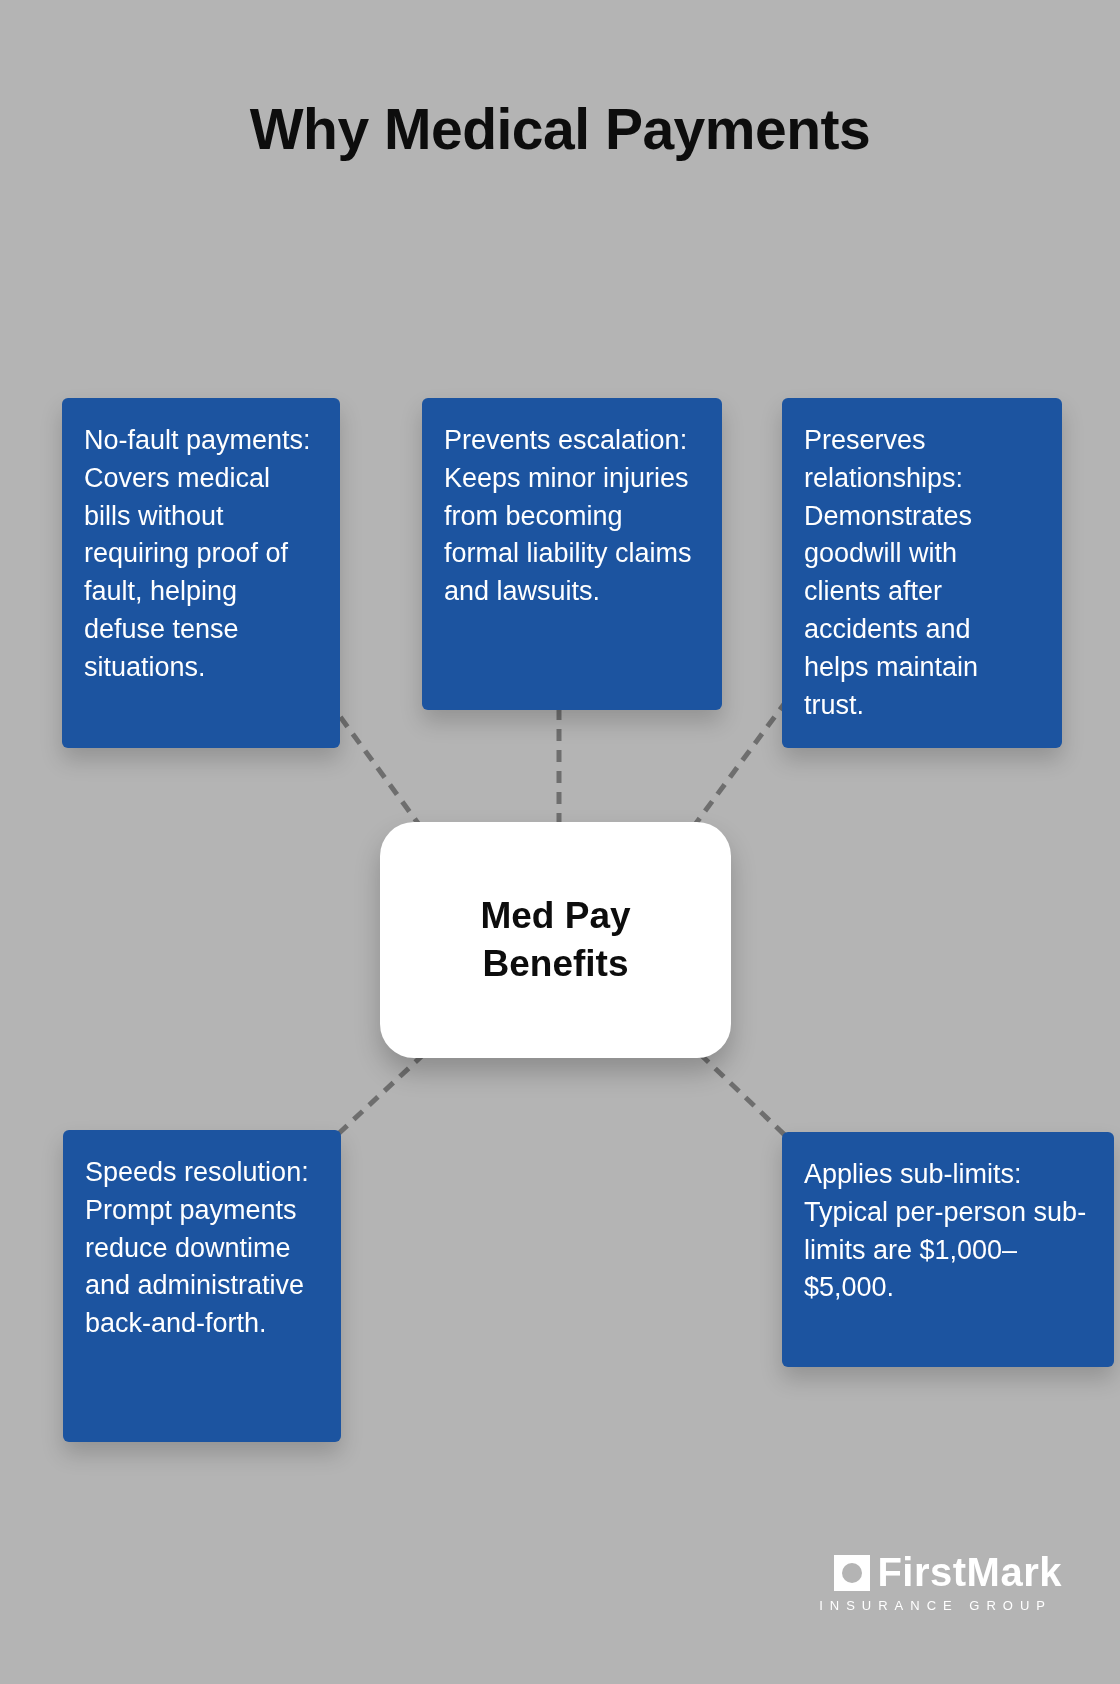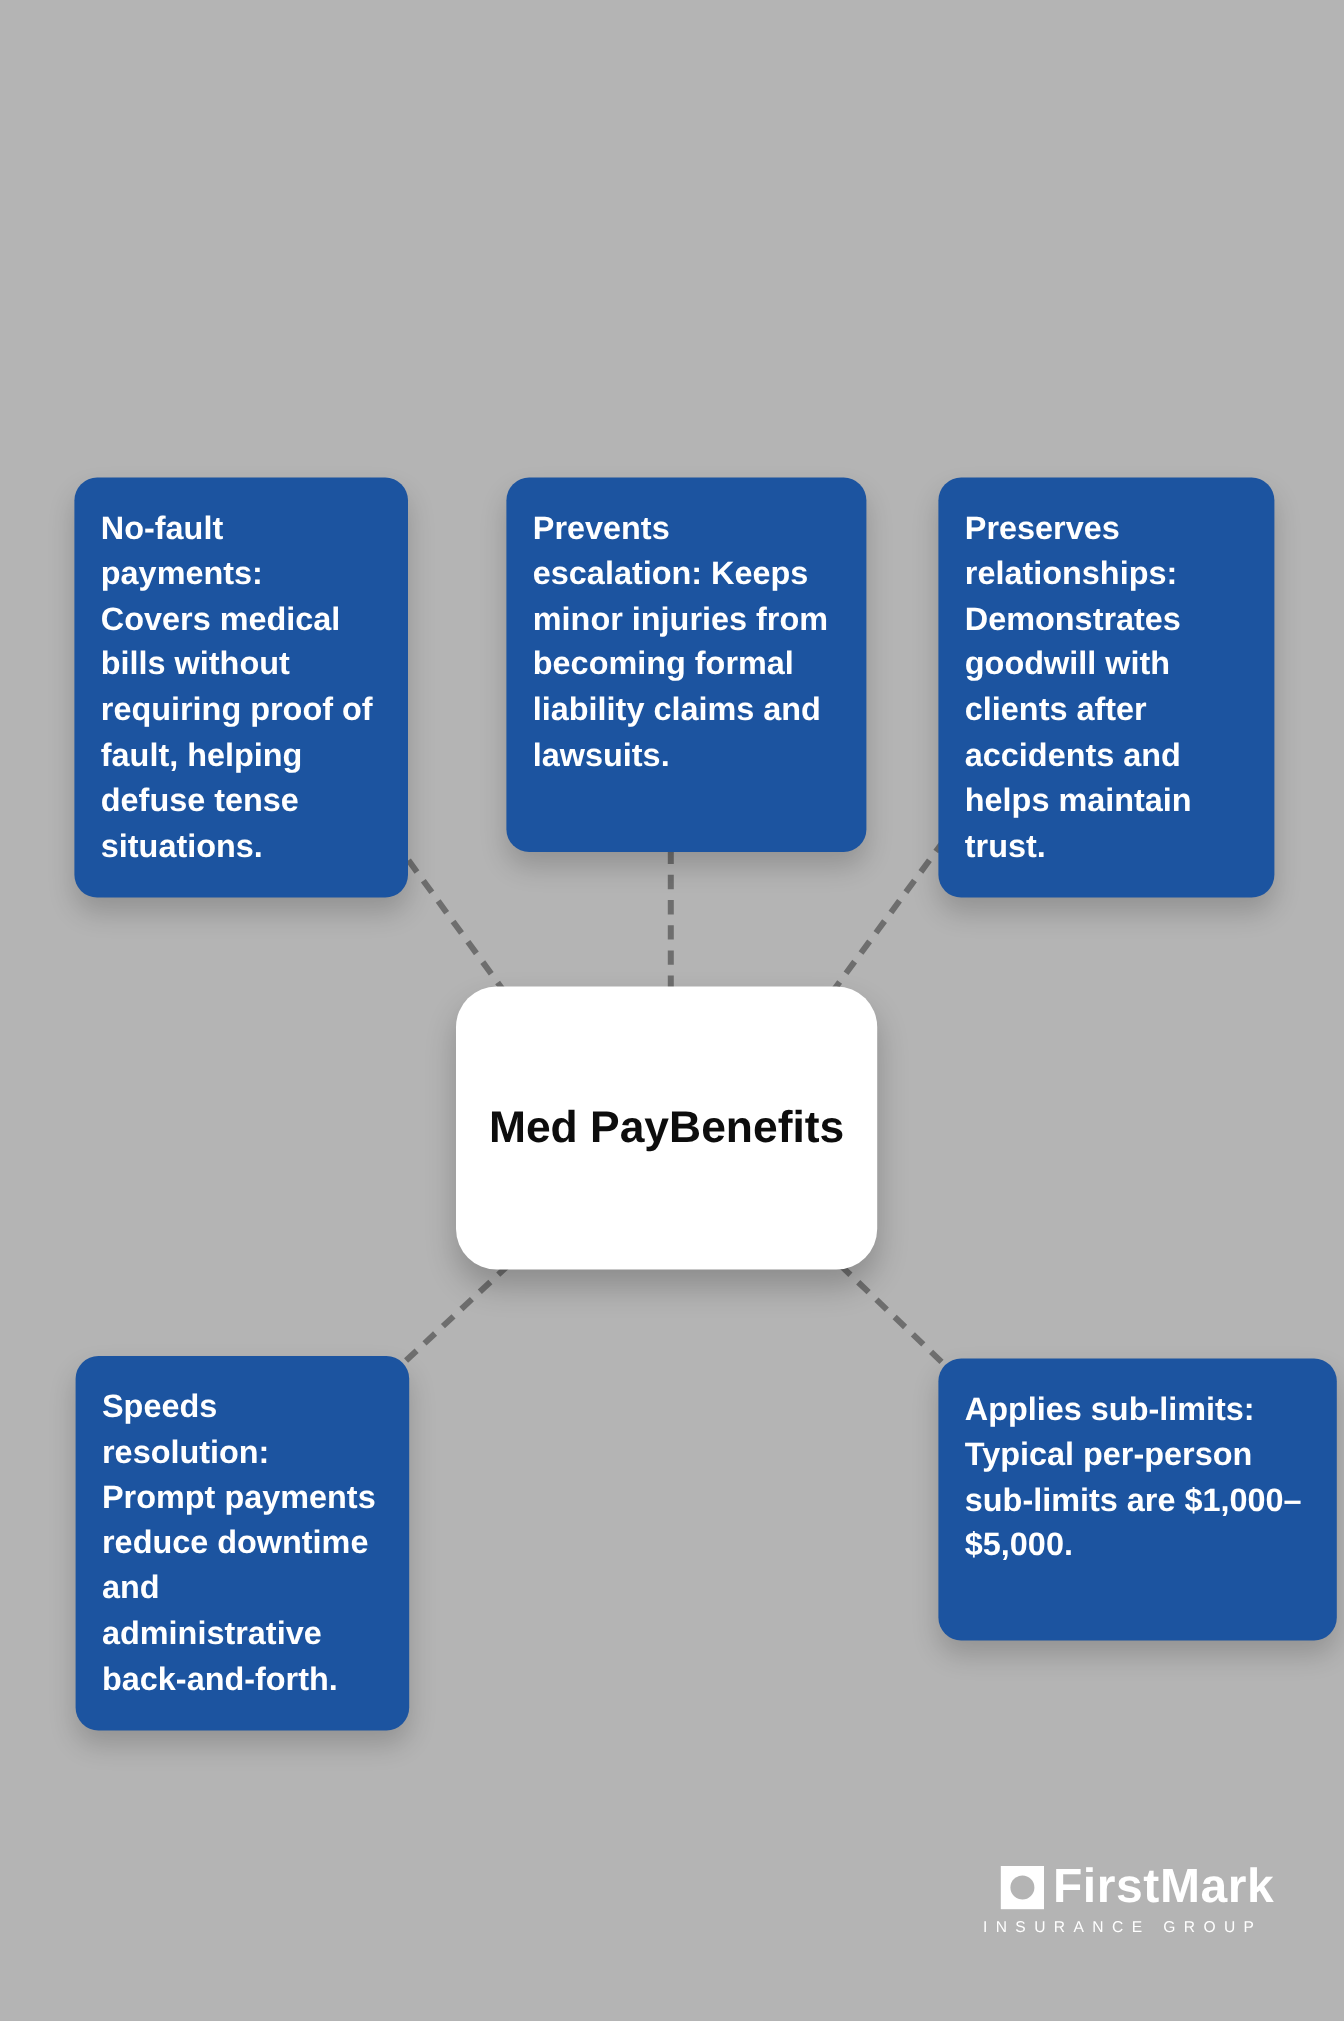--- a/index.html
+++ b/index.html
@@ -36,40 +36,39 @@
   svg.connectors line{
     stroke:var(--connector-gray);
     stroke-width:5;
     stroke-dasharray:12 9;
   }
   .card{
     position:absolute;
     z-index:2;
     background:var(--card-blue);
     color:var(--card-text);
-    border-radius:19px;
+    border-radius:6px;
     font-size:27px;
     line-height:1.4;
     padding:24px 22px;
     box-shadow:0 12px 22px rgba(0,0,0,0.18);
-    font-weight:bold;
   }
   #card-no-fault      {left:62px;  top:398px;  width:278px; height:350px;}
   #card-escalation    {left:422px; top:398px;  width:300px; height:312px;}
   #card-relationships {left:782px; top:398px;  width:280px; height:350px;}
   #card-resolution    {left:63px;  top:1130px; width:278px; height:312px;}
   #card-sublimits     {left:782px; top:1132px; width:332px; height:235px;}
   .center-node{
     position:absolute;
     z-index:2;
     left:380px; top:822px; width:351px; height:236px;
     background:var(--center-bg);
     border-radius:34px;
     display:flex;
-    flex-direction:row;
+    flex-direction:column;
     align-items:center;
     justify-content:center;
     font-size:37px;
     font-weight:700;
     line-height:1.3;
     color:var(--title-black);
     box-shadow:0 14px 26px rgba(0,0,0,0.22);
     text-align:center;
   }
   .logo{
@@ -113,20 +112,21 @@
     letter-spacing:7px;
     margin-top:3px;
     margin-right:10px;
     margin-left:36px;
   }
 </style>
 </head>
 <body>
 
 <h1 class="title">
+  <span>Why Medical Payments</span>
 </h1>
 
 <svg class="connectors" viewBox="0 0 1120 1684" xmlns="http://www.w3.org/2000/svg">
   <line x1="328" y1="700" x2="420" y2="826"></line>
   <line x1="559" y1="708" x2="559" y2="826"></line>
   <line x1="787" y1="700" x2="694" y2="826"></line>
   <line x1="424" y1="1054" x2="336" y2="1136"></line>
   <line x1="700" y1="1054" x2="790" y2="1140"></line>
 </svg>
 

